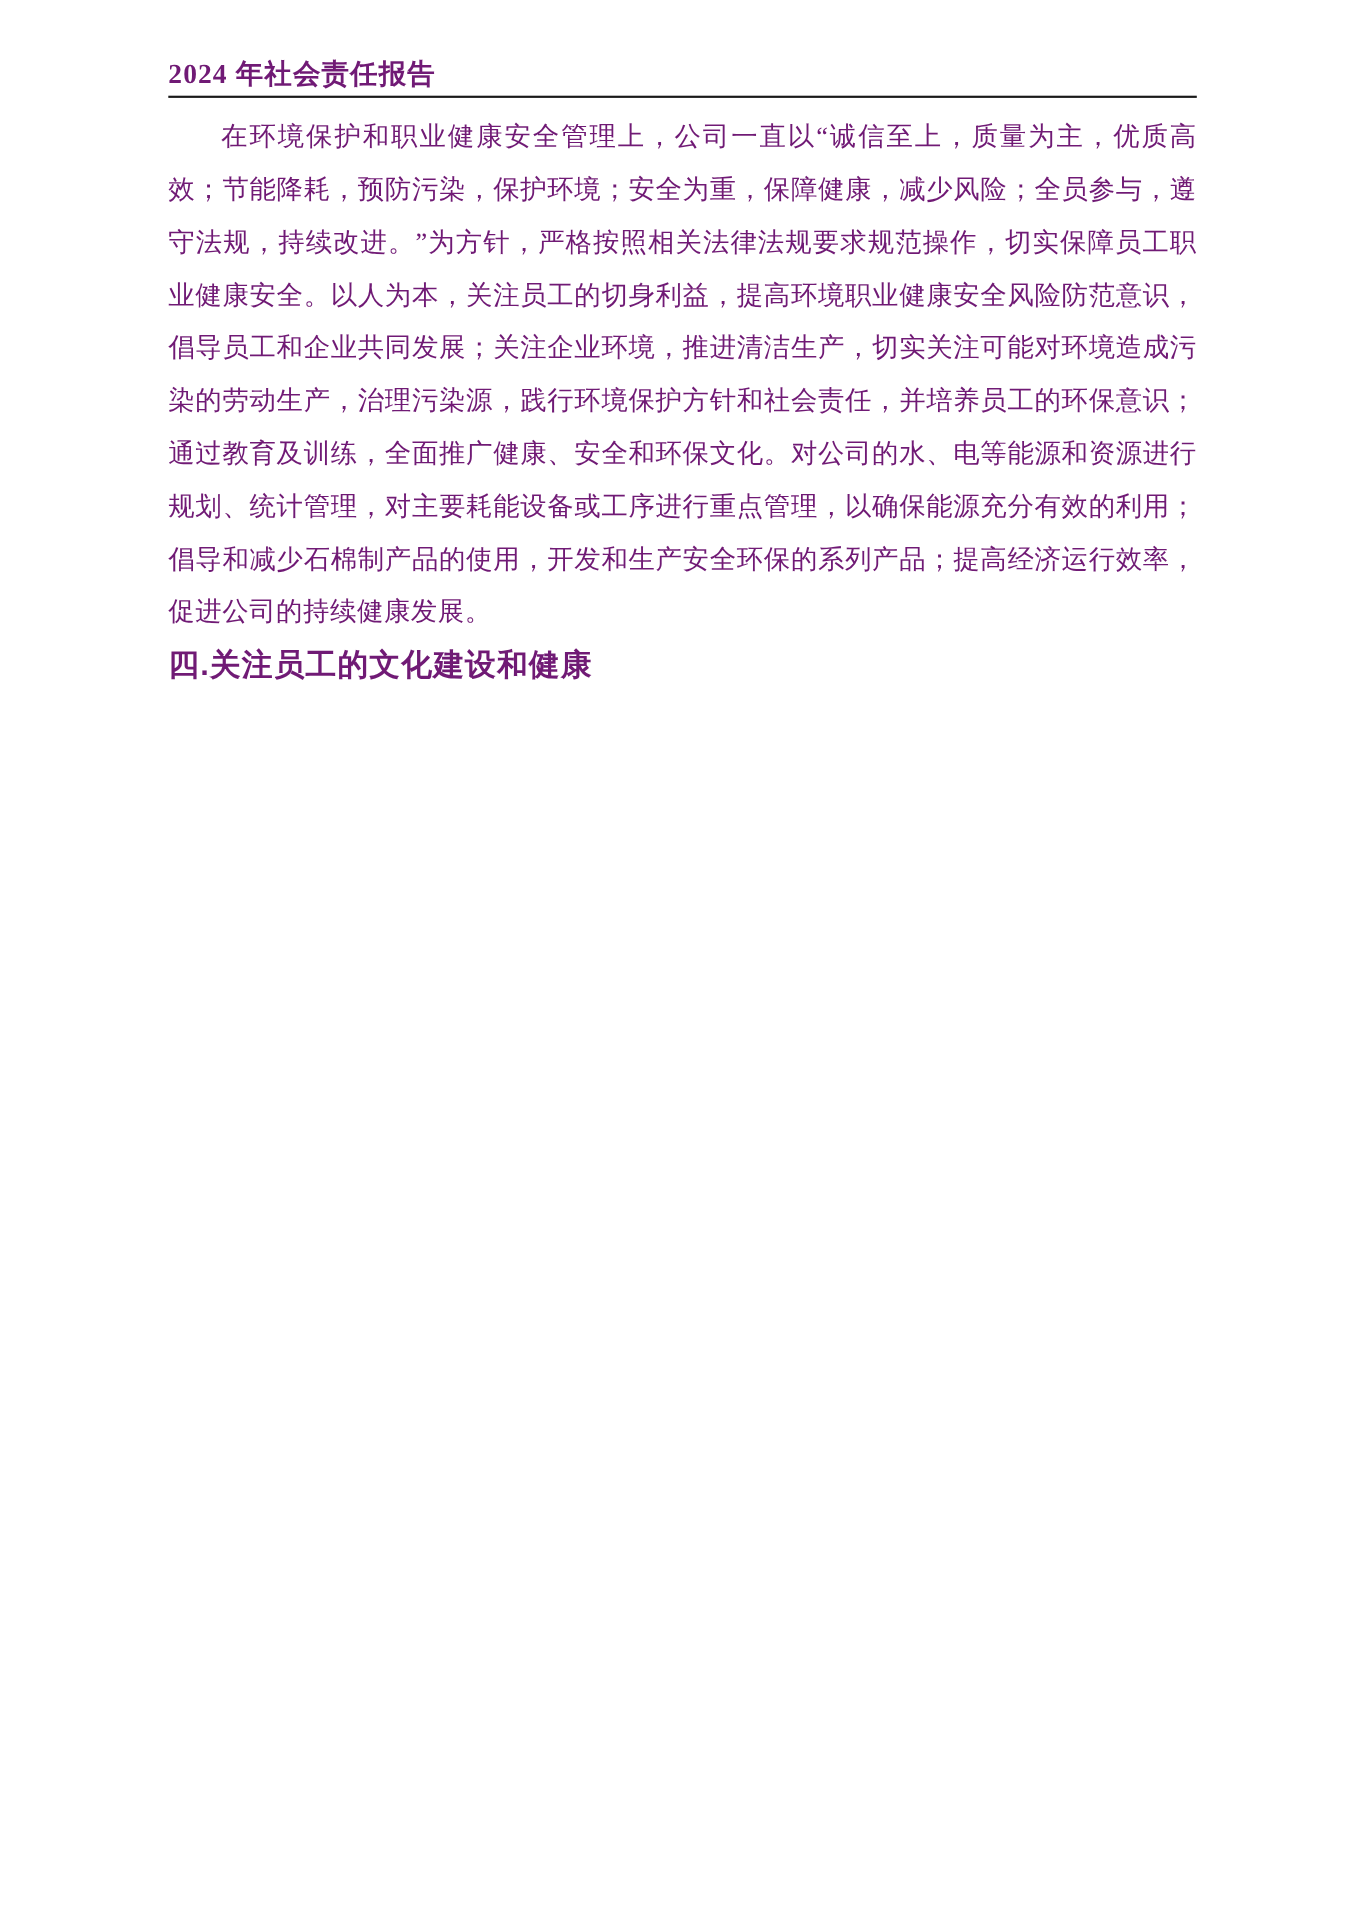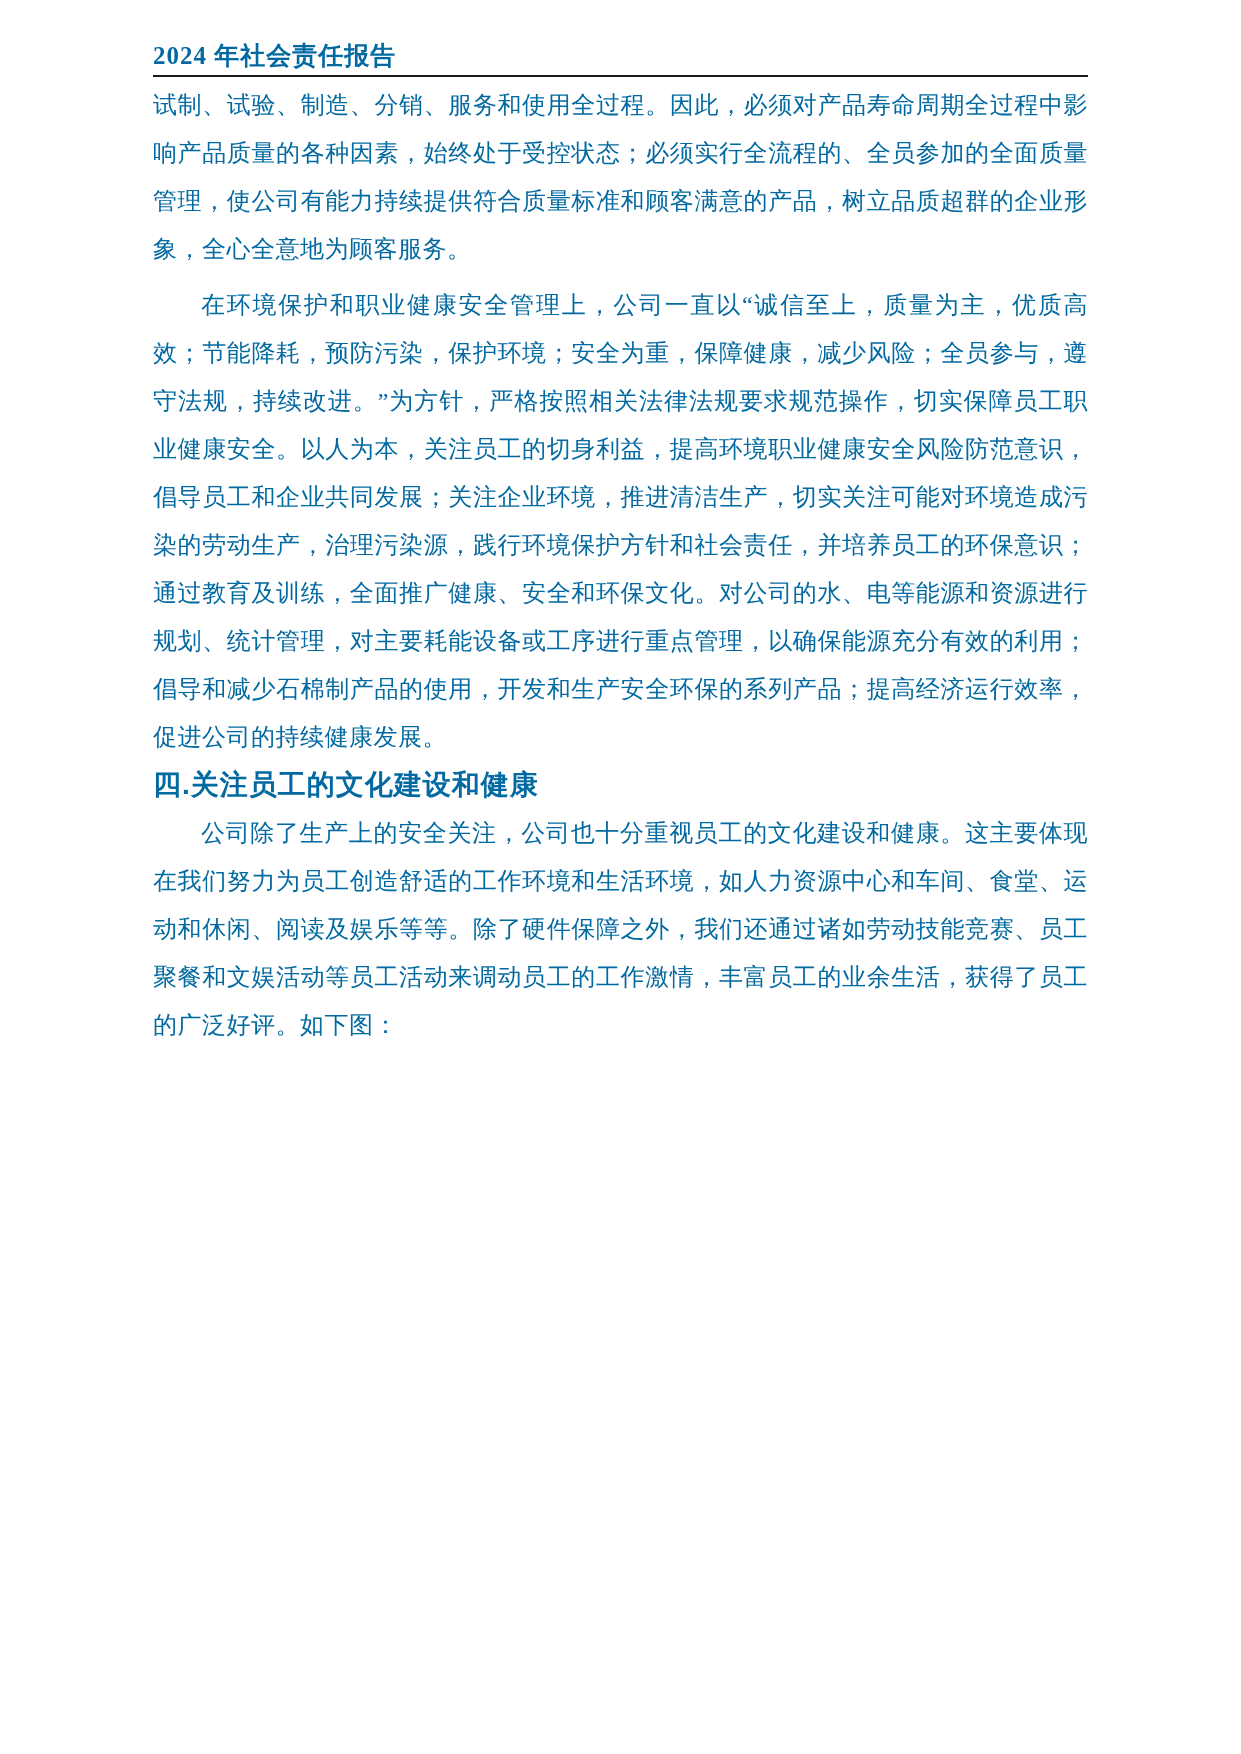--- a/index.html
+++ b/index.html
@@ -4,23 +4,23 @@
 <style>
   html, body {
     margin: 0;
     padding: 0;
     background: #ffffff;
   }
   .page {
     position: relative;
     width: 1241px;
     height: 1434px;
-    margin: 0 auto;
+    margin: 12px auto;
     background: #ffffff;
-    color: #0369a1;
+    color: #701a75;
     font-family: "Liberation Serif", "DejaVu Serif", serif;
     overflow: hidden;
   }
   .page-header {
     position: absolute;
     top: 42px;
     left: 153px;
     width: 935px;
     border-bottom: 2px solid #1a1a1a;
     padding-bottom: 5px;
@@ -74,23 +74,21 @@
 </head>
 <body>
 
 <div class="page">
 
   <header class="page-header">
     <div class="header-title">2024 年社会责任报告</div>
   </header>
 
   <main class="doc-body">
-    <p class="para">试制、试验、制造、分销、服务和使用全过程。因此，必须对产品寿命周期全过程中影响产品质量的各种因素，始终处于受控状态；必须实行全流程的、全员参加的全面质量管理，使公司有能力持续提供符合质量标准和顾客满意的产品，树立品质超群的企业形象，全心全意地为顾客服务。</p>
     <p class="para indent space-before">在环境保护和职业健康安全管理上，公司一直以“诚信至上，质量为主，优质高效；节能降耗，预防污染，保护环境；安全为重，保障健康，减少风险；全员参与，遵守法规，持续改进。”为方针，严格按照相关法律法规要求规范操作，切实保障员工职业健康安全。以人为本，关注员工的切身利益，提高环境职业健康安全风险防范意识，倡导员工和企业共同发展；关注企业环境，推进清洁生产，切实关注可能对环境造成污染的劳动生产，治理污染源，践行环境保护方针和社会责任，并培养员工的环保意识；通过教育及训练，全面推广健康、安全和环保文化。对公司的水、电等能源和资源进行规划、统计管理，对主要耗能设备或工序进行重点管理，以确保能源充分有效的利用；倡导和减少石棉制产品的使用，开发和生产安全环保的系列产品；提高经济运行效率，促进公司的持续健康发展。</p>
     <h2 class="section-heading">四.关注员工的文化建设和健康</h2>
-    <p class="para indent">公司除了生产上的安全关注，公司也十分重视员工的文化建设和健康。这主要体现在我们努力为员工创造舒适的工作环境和生活环境，如人力资源中心和车间、食堂、运动和休闲、阅读及娱乐等等。除了硬件保障之外，我们还通过诸如劳动技能竞赛、员工聚餐和文娱活动等员工活动来调动员工的工作激情，丰富员工的业余生活，获得了员工的广泛好评。如下图：</p>
   </main>
 
   <footer class="page-footer">
     <span class="page-number">8</span>
   </footer>
 
 </div>
 
 </body></html>

